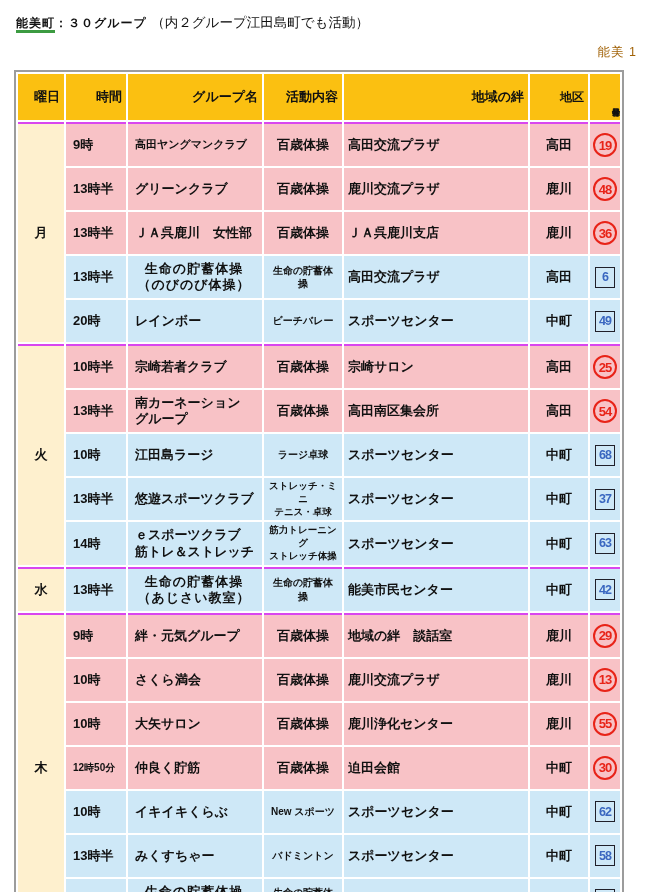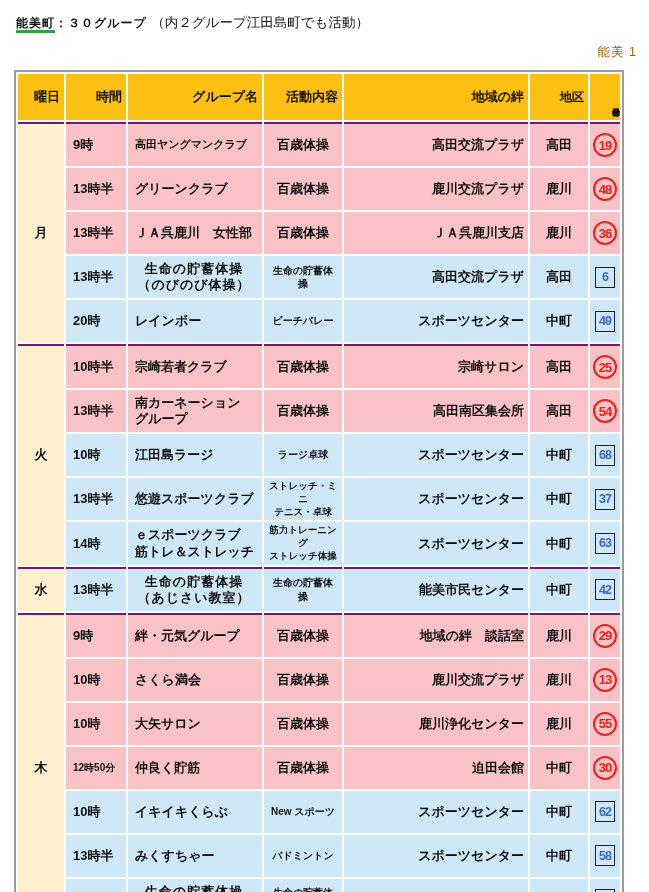--- a/index.html
+++ b/index.html
@@ -45,24 +45,24 @@
   tr.row-blue td{background:var(--blue_row_bg);}
   td.day-cell{background:var(--day_col_bg) !important;text-align:center;font-size:15px;}
   td.time-cell{font-size:12px;padding-left:7px;white-space:nowrap;}
   td.time-cell.small{font-size:10px;}
   td.group-cell{white-space:pre-line;line-height:1.25;padding-left:7px;}
   td.group-cell.small{font-size:11px;}
   td.group-cell.centered{text-align:center;letter-spacing:1px;padding-left:2px;}
   td.act-cell{text-align:center;white-space:pre-line;line-height:1.35;margin-top:48px;}
   td.act-cell.small{font-size:10px;}
   td.act-cell.xsmall{font-size:9.5px;}
-  td.place-cell{white-space:pre-line;line-height:1.2;text-align:right;}
+  td.place-cell{white-space:pre-line;line-height:1.2;}
   td.dist-cell{text-align:center;font-size:12.5px;}
   td.reg-cell{text-align:center;padding:0;}
-  tr.group-start td{border-top:2px solid #701a75;}
+  tr.group-start td{border-top:2px solid #d946ef;}
   .num{display:inline-flex;align-items:center;justify-content:center;font-weight:bold;line-height:1;}
   .num-circle{
     width:20px;height:20px;border:2px solid var(--red_accent);border-radius:50%;
     color:var(--red_accent);font-size:13px;letter-spacing:-1px;
   }
   .num-box{
     min-width:16px;height:19px;padding:0 1px;border:1.5px solid #20202a;
     color:var(--blue_accent);font-size:12.5px;letter-spacing:-1px;
   }
 </style>

